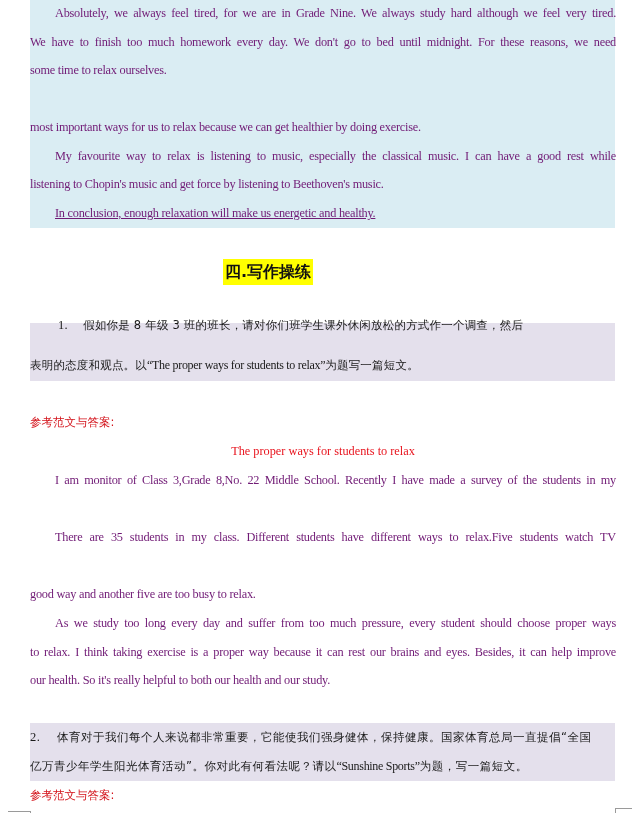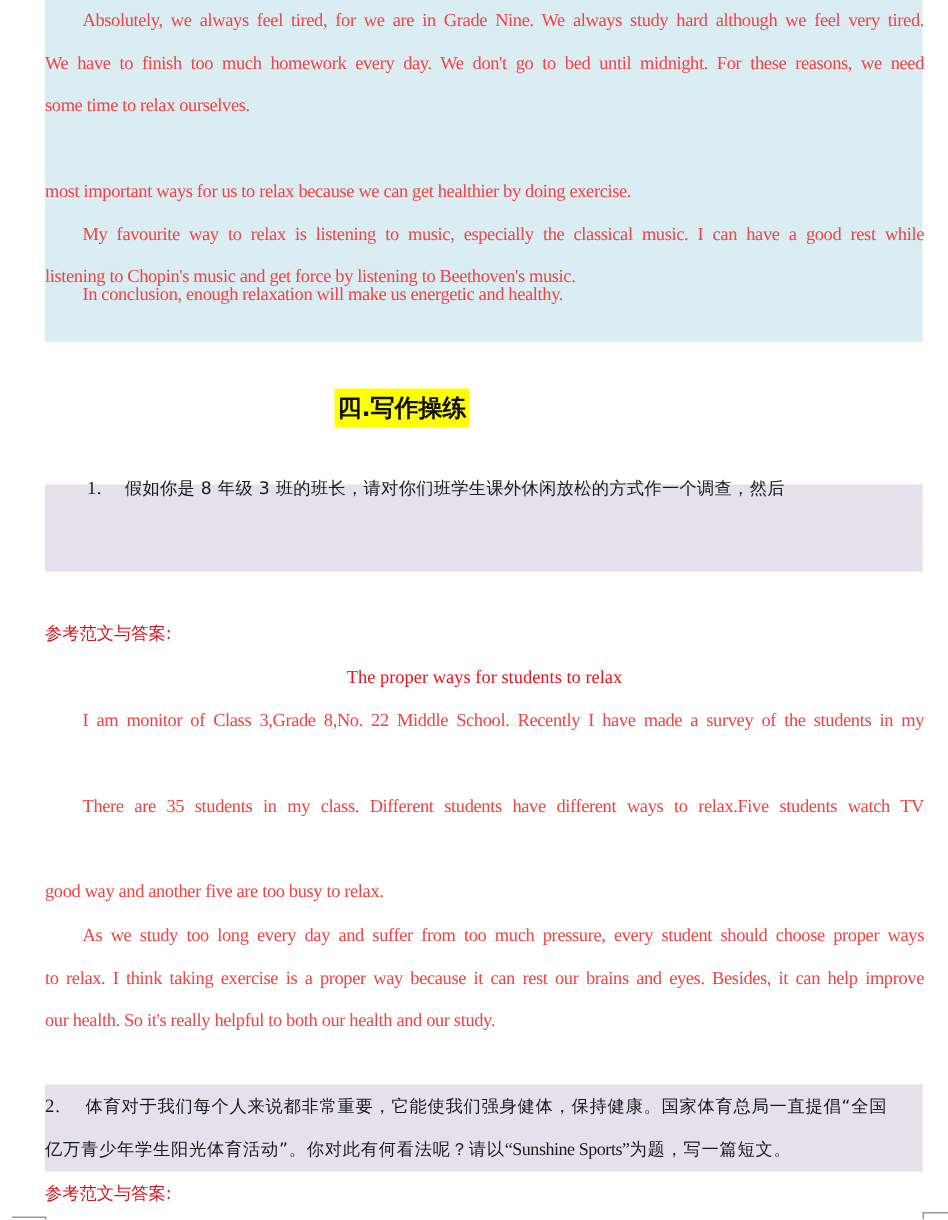--- a/index.html
+++ b/index.html
@@ -33,21 +33,21 @@
       left: 30px;
       width: 585px;
       background: #e4e0ec;
     }
     .line {
       position: absolute;
       left: 30px;
       width: 586px;
       font-size: 12.3px;
       line-height: 16px;
-      color: #ef4444;
+      color: #701a75;
       white-space: nowrap;
       letter-spacing: -0.25px;
     }
     .line.just {
       text-align: justify;
       text-align-last: justify;
     }
     .line.indent { padding-left: 25px; box-sizing: border-box; }
     .black { color: #1a1a1a; }
     .cn {
@@ -103,29 +103,32 @@
 
   <div class="line just indent" style="top:5px;">Absolutely, we always feel tired, for we are in Grade Nine. We always study hard although we feel very tired.</div>
   <div class="line just" style="top:34px;">We have to finish too much homework every day. We don't go to bed until midnight. For these reasons, we need</div>
   <div class="line" style="top:62px;">some time to relax ourselves.</div>
 
   <div class="line" style="top:119px;">most important ways for us to relax because we can get healthier by doing exercise.</div>
 
   <div class="line just indent" style="top:148px;">My favourite way to relax is listening to music, especially the classical music. I can have a good rest while</div>
   <div class="line" style="top:176px;">listening to Chopin's music and get force by listening to Beethoven's music.</div>
 
-  <div class="line indent" style="top:188px;">In conclusion, enough relaxation will make us energetic and healthy.</div>
+  <div class="line indent" style="top:205px;text-decoration:underline;">In conclusion, enough relaxation will make us energetic and healthy.</div>
 
   <div class="heading-wrap">
     <span class="heading">四.写作操练</span>
   </div>
 
   <div class="box-lav" style="top:323px;height:58px;"></div>
   <div class="line black cn" style="top:317px;padding-left:28px;">
     <span style="font-family:'Liberation Serif',serif;font-size:12.5px;">1.</span>&nbsp;&nbsp;&nbsp;&nbsp;<span>假如你是 8 年级 3 班的班长，请对你们班学生课外休闲放松的方式作一个调查，然后</span>
+  </div>
+  <div class="line black cn" style="top:357px;">
+    <span>表明的态度和观点。以</span><span style="font-family:'Liberation Serif',serif;font-size:12px;letter-spacing:-0.3px;">“The proper ways for students to relax”</span><span>为题写一篇短文。</span>
   </div>
 
   <div class="red-cn" style="top:414px;">参考范文与答案:</div>
   <div class="title-line" style="top:443px;">The proper ways for students to relax</div>
 
   <div class="line just indent" style="top:472px;">I am monitor of Class 3,Grade 8,No. 22 Middle School. Recently I have made a survey of the students in my</div>
 
   <div class="line just indent" style="top:529px;">There are 35 students in my class. Different students have different ways to relax.Five students watch TV</div>
   <div class="line" style="top:586px;">good way and another five are too busy to relax.</div>
 

